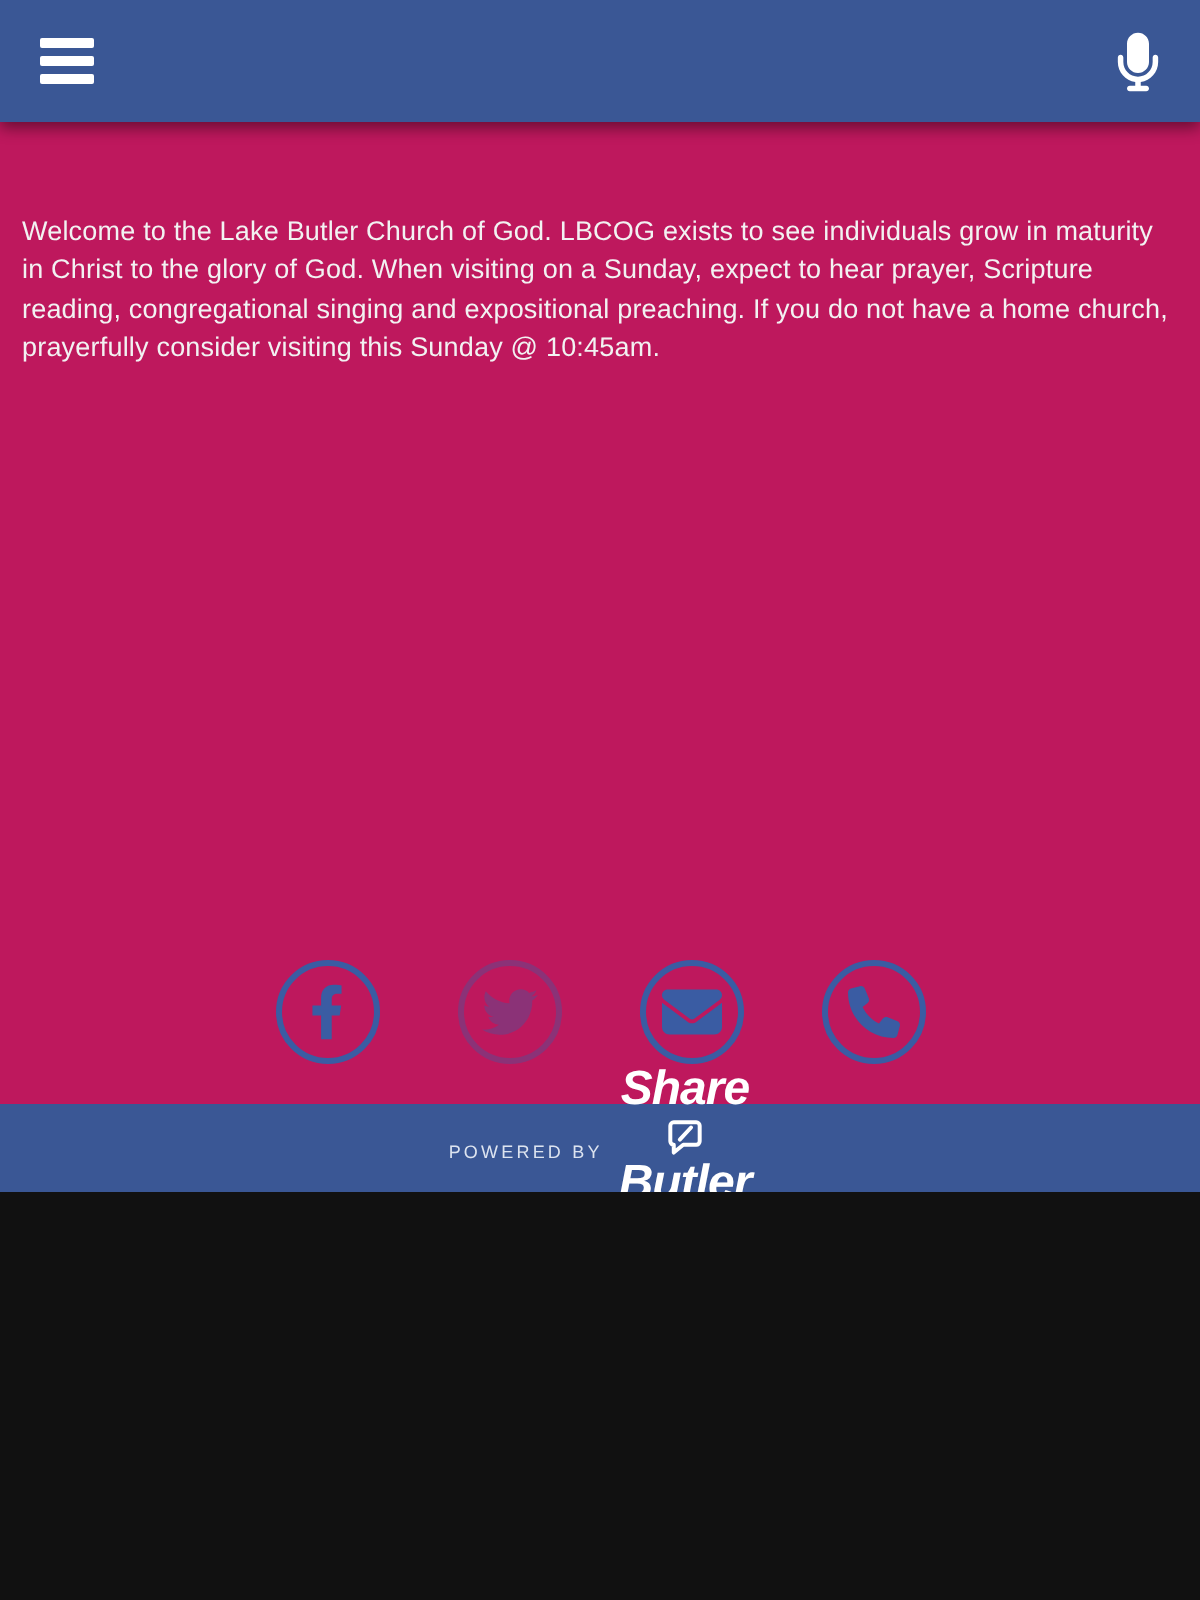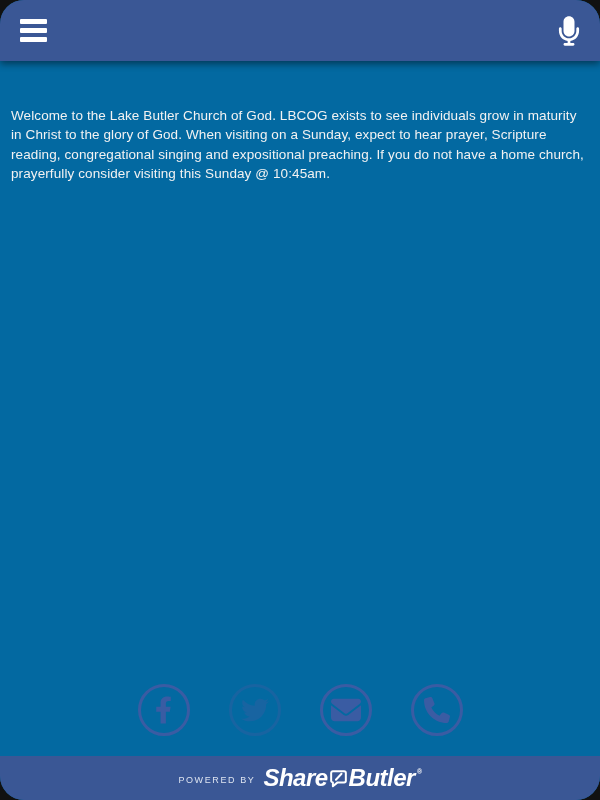--- a/index.html
+++ b/index.html
@@ -1,20 +1,19 @@
 <!DOCTYPE html>
 <html><head>
 <meta charset="utf-8">
 <style>
   html,body{margin:0;padding:0;background:#111;}
   .app{
-    position:relative;width:600px;height:800px;overflow:hidden;
-    background:#0369a1;
+    position:relative;width:600px;height:596px;overflow:hidden;
+    background:#be185d;
     font-family:"Liberation Sans","DejaVu Sans",sans-serif;
-    border-radius:24px;
   }
   
   .header{
     position:absolute;top:0;left:0;width:600px;height:61px;
     background:#3a5795;
     display:flex;align-items:center;justify-content:space-between;
     padding:0 20px;box-sizing:border-box;
     box-shadow:0 3px 7px rgba(0,0,0,0.45);
     z-index:5;
   }
@@ -53,20 +52,21 @@
     z-index:5;
   }
   .powered-by{
     color:#dde4f0;font-size:9px;letter-spacing:1.6px;font-weight:400;
     padding-top:3px;
   }
   .brand{
     display:flex;align-items:center;color:#fff;
     font-size:24px;font-weight:bold;font-style:italic;
     letter-spacing:-0.5px;
+    flex-direction:column;
   }
   .brand .mark{display:flex;align-items:center;margin:0 1px;}
   .brand sup{font-size:7px;font-style:normal;margin-left:2px;align-self:flex-start;padding-top:4px;}
 </style>
 </head>
 <body>
 
 <div class="app">
 
   <div class="header">

